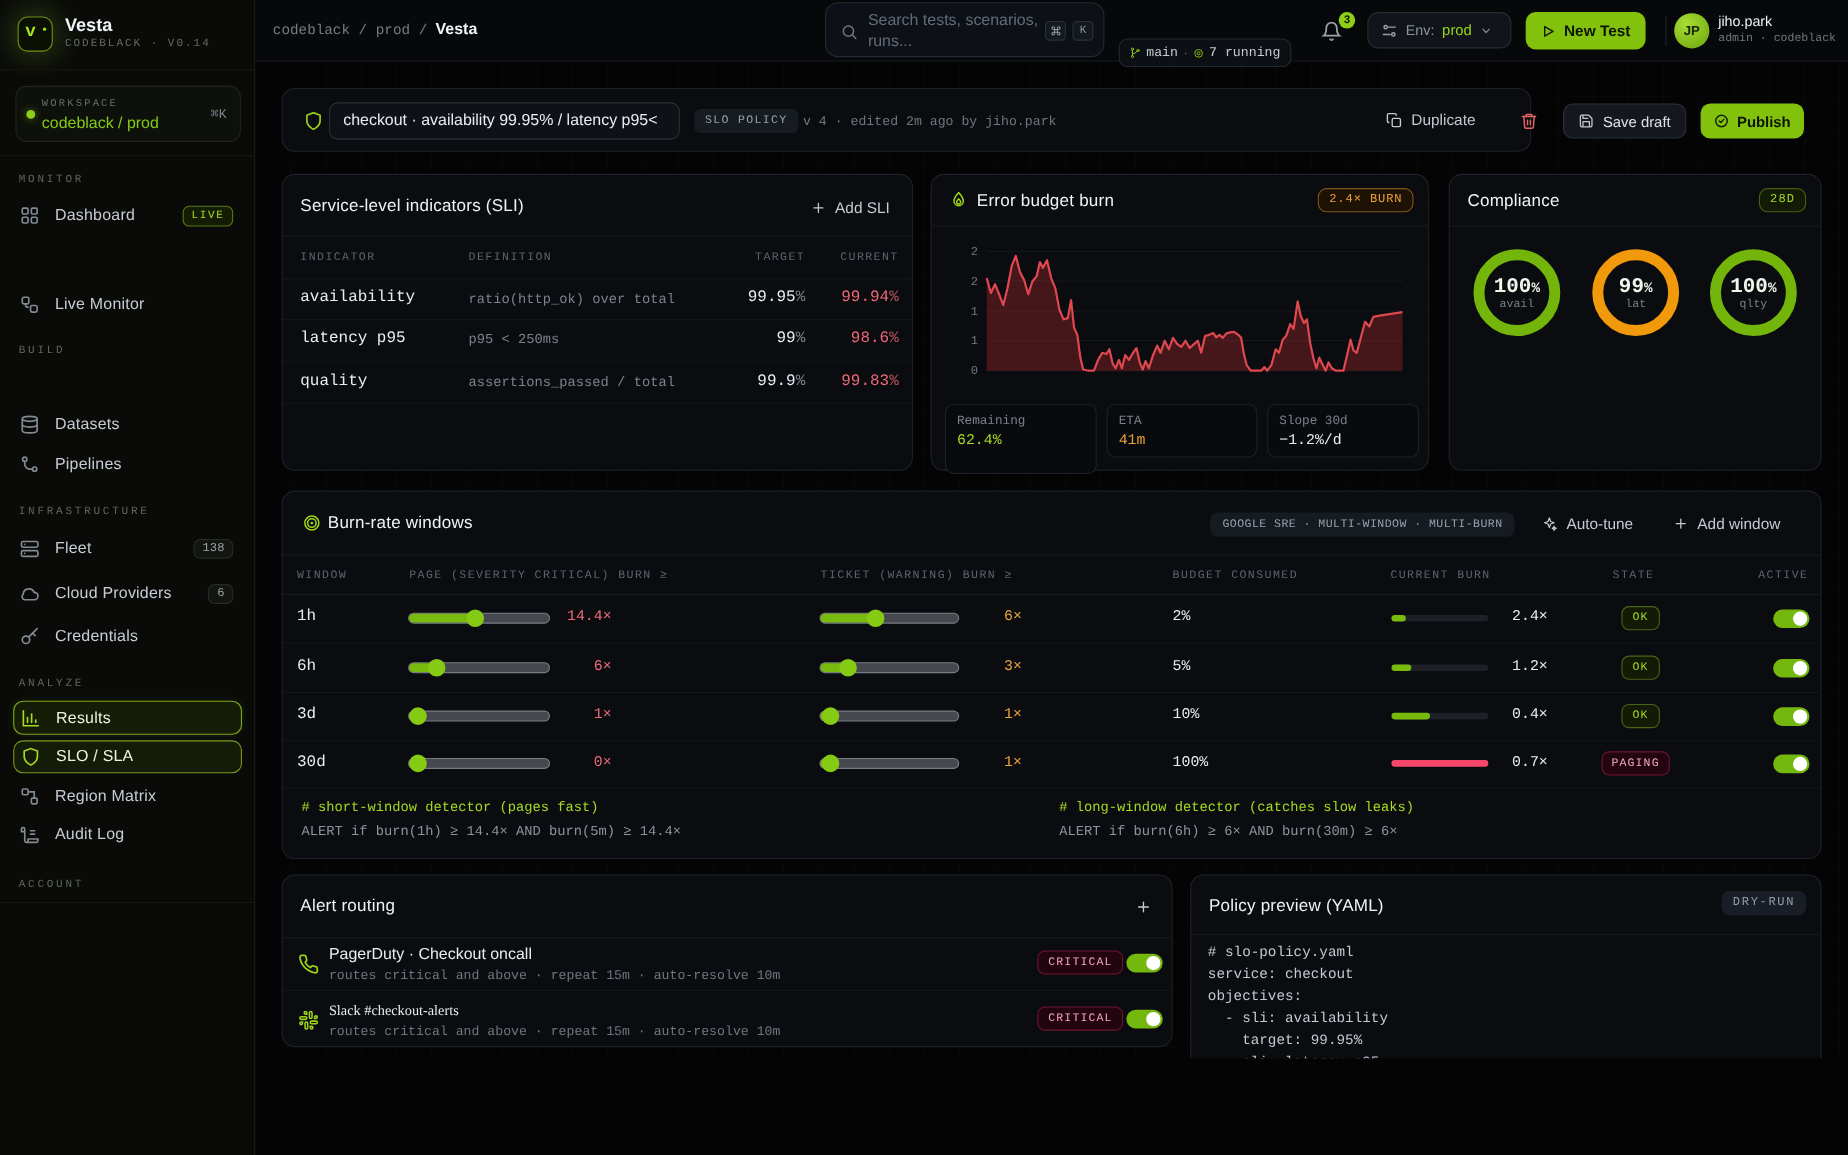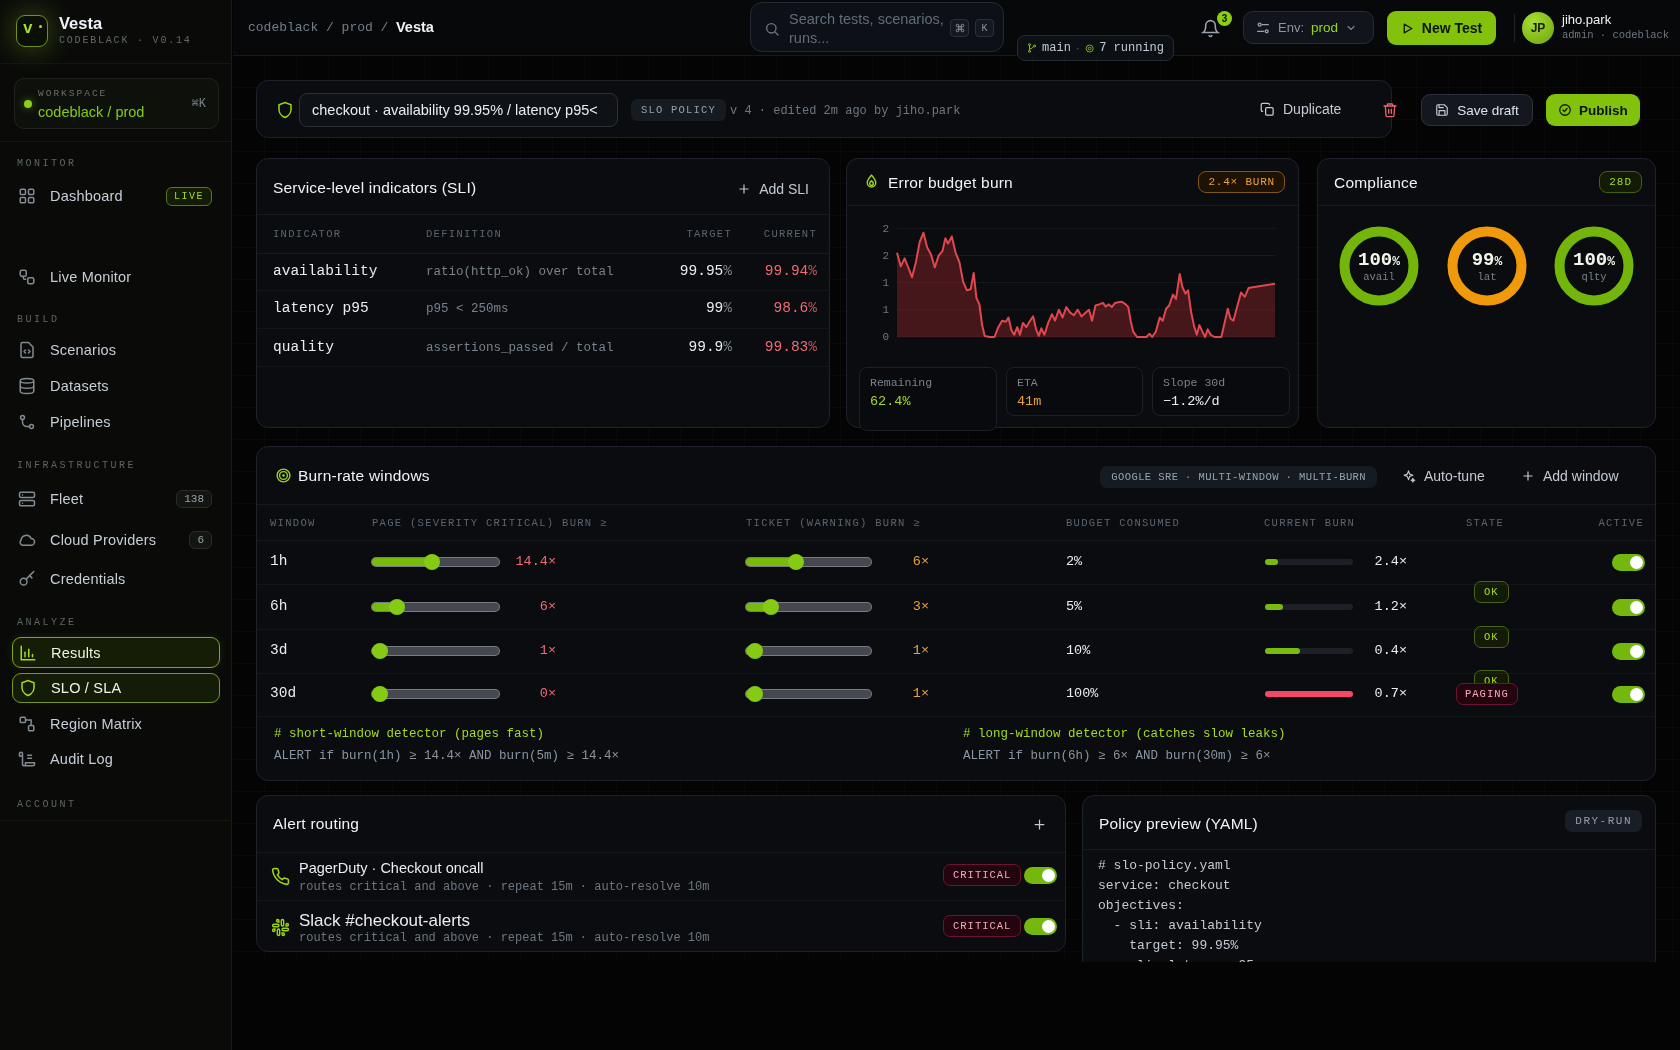--- a/index.html
+++ b/index.html
@@ -27,21 +27,21 @@
 #top{position:absolute;left:233px;top:0;width:1447px;height:56px;background:#070809;border-bottom:1px solid #15181d;}
 .kcap{display:inline-flex;align-items:center;justify-content:center;width:19px;height:18px;border:1px solid #2b313b;background:#141920;border-radius:4px;color:#8b949e;font:10px "Liberation Mono",monospace;}
 
 #main{position:absolute;left:233px;top:56px;width:1447px;height:906px;overflow:hidden;
 background-image:linear-gradient(rgba(255,255,255,.018) 1px,transparent 1px),linear-gradient(90deg,rgba(255,255,255,.018) 1px,transparent 1px);
 background-size:32px 32px;background-position:-1px -1px;}
 .card{position:absolute;background:#0a0c10;border:1px solid #1d222a;border-radius:12px;}
 .chb{position:absolute;left:0;width:100%;height:1px;background:rgba(255,255,255,.055);}
 .ctitle{font-size:15.5px;font-weight:normal;color:#eef3f8;letter-spacing:.2px;}
 .gbtn{display:inline-flex;align-items:center;gap:8px;color:#c3cad2;font-size:14px;}
-.okb{display:inline-block;font:10.5px "Liberation Mono",monospace;letter-spacing:1px;color:#a5d922;border:1px solid #4a6416;background:#131a06;border-radius:7px;padding:4px 9px;margin-top:30px;}
+.okb{display:inline-block;font:10.5px "Liberation Mono",monospace;letter-spacing:1px;color:#a5d922;border:1px solid #4a6416;background:#131a06;border-radius:7px;padding:4px 9px;}
 .pgb{display:inline-block;font:10.5px "Liberation Mono",monospace;letter-spacing:1px;color:#f8a8bb;border:1px solid #6e1430;background:#230510;border-radius:7px;padding:4px 8px;}
 .crtb{display:inline-block;font:10.5px "Liberation Mono",monospace;letter-spacing:1px;color:#f8a8bb;border:1px solid #6e1430;background:#230510;border-radius:7px;padding:4px 9px;}
 .tgl{position:absolute;width:33px;height:17px;border-radius:9px;background:#74b80d;}
 .tgl i{position:absolute;right:2px;top:2px;width:13px;height:13px;border-radius:50%;background:#fff;}
 .track{position:absolute;height:8px;border-radius:4px;background:#45484e;box-shadow:0 0 0 1px #787d84;}
 .track .fill{position:absolute;left:0;top:0;height:8px;border-radius:4px;background:#78bb0e;}
 .track .th{position:absolute;top:-4px;width:16px;height:16px;border-radius:50%;background:#85cb13;margin-left:-8px;}
 .mini{position:absolute;height:6px;border-radius:3px;background:#1d2127;}
 .mini i{position:absolute;left:0;top:0;height:6px;border-radius:3px;display:block;}
 </style></head>
@@ -78,28 +78,20 @@
   <div class="nav" style="top:260px;">
     <svg class="ic" viewBox="0 0 24 24" fill="none" stroke="#828b94" stroke-width="2">
         <rect x="3" y="3" width="8" height="8" rx="2"></rect>
         <rect x="13" y="13" width="8" height="8" rx="2"></rect>
         <path d="M7 11v2a2 2 0 0 0 2 2h2"></path>
       </svg>
     <span class="lb">Live Monitor</span>
   </div>
 
   <div class="slab" style="left:17px;top:314px;">BUILD</div>
-  <div class="nav" style="top:333px;">
-    <svg class="ic" viewBox="0 0 24 24" fill="none" stroke="#828b94" stroke-width="2" stroke-linecap="round" stroke-linejoin="round">
-        <path d="M14 2H6a2 2 0 0 0-2 2v16a2 2 0 0 0 2 2h12a2 2 0 0 0 2-2V8z"></path>
-        <path d="M10 12l-2 2 2 2"></path>
-        <path d="M14 12l2 2-2 2"></path>
-      </svg>
-    <span class="lb">Scenarios</span>
-  </div>
   <div class="nav" style="top:369px;">
     <svg class="ic" viewBox="0 0 24 24" fill="none" stroke="#828b94" stroke-width="2">
         <ellipse cx="12" cy="5" rx="9" ry="3"></ellipse>
         <path d="M3 5v14c0 1.7 4 3 9 3s9-1.3 9-3V5"></path>
         <path d="M3 12c0 1.7 4 3 9 3s9-1.3 9-3"></path>
       </svg>
     <span class="lb">Datasets</span>
   </div>
   <div class="nav" style="top:405px;">
     <svg class="ic" viewBox="0 0 24 24" fill="none" stroke="#828b94" stroke-width="2" stroke-linecap="round">
@@ -514,21 +506,21 @@
   <svg style="position:absolute;left:14px;top:122px;" width="19" height="19" viewBox="0 0 24 24" fill="none" stroke="#9bd418" stroke-width="1.8">
         <rect x="13" y="2" width="3" height="8" rx="1.5"></rect>
         <path d="M19 8.5V10h1.5A1.5 1.5 0 1 0 19 8.5"></path>
         <rect x="8" y="14" width="3" height="8" rx="1.5"></rect>
         <path d="M5 15.5V14H3.5A1.5 1.5 0 1 0 5 15.5"></path>
         <rect x="14" y="13" width="8" height="3" rx="1.5"></rect>
         <path d="M15.5 19H14v1.5a1.5 1.5 0 1 0 1.5-1.5"></path>
         <rect x="2" y="8" width="8" height="3" rx="1.5"></rect>
         <path d="M8.5 5H10V3.5A1.5 1.5 0 1 0 8.5 5"></path>
       </svg>
-  <span style="position:absolute;left:42px;top:115px;font-size:17px;color:#e8edf2;">Slack #checkout-alerts</span>
+  <span style="position:absolute;left:42px;top:115px;font-size:13px;color:#e8edf2;font-family:Liberation Serif, serif;">Slack #checkout-alerts</span>
   <span class="mono" style="position:absolute;left:42px;top:135px;font-size:12px;color:#6e7781;">routes critical and above · repeat 15m · auto-resolve 10m</span>
   <span class="crtb" style="position:absolute;left:686px;top:119px;">CRITICAL</span>
   <div class="tgl" style="left:767px;top:122px;">
         <i></i>
       </div>
 </div>
 
 <div class="card" style="left:849px;top:739px;width:574px;height:300px;">
   <span class="ctitle" style="position:absolute;left:16px;top:19px;">Policy preview (YAML)</span>
   <span class="mono" style="position:absolute;right:13px;top:14px;font-size:11px;letter-spacing:1.5px;color:#959ea8;background:#191e26;border-radius:7px;padding:5px 10px;">DRY-RUN</span>

